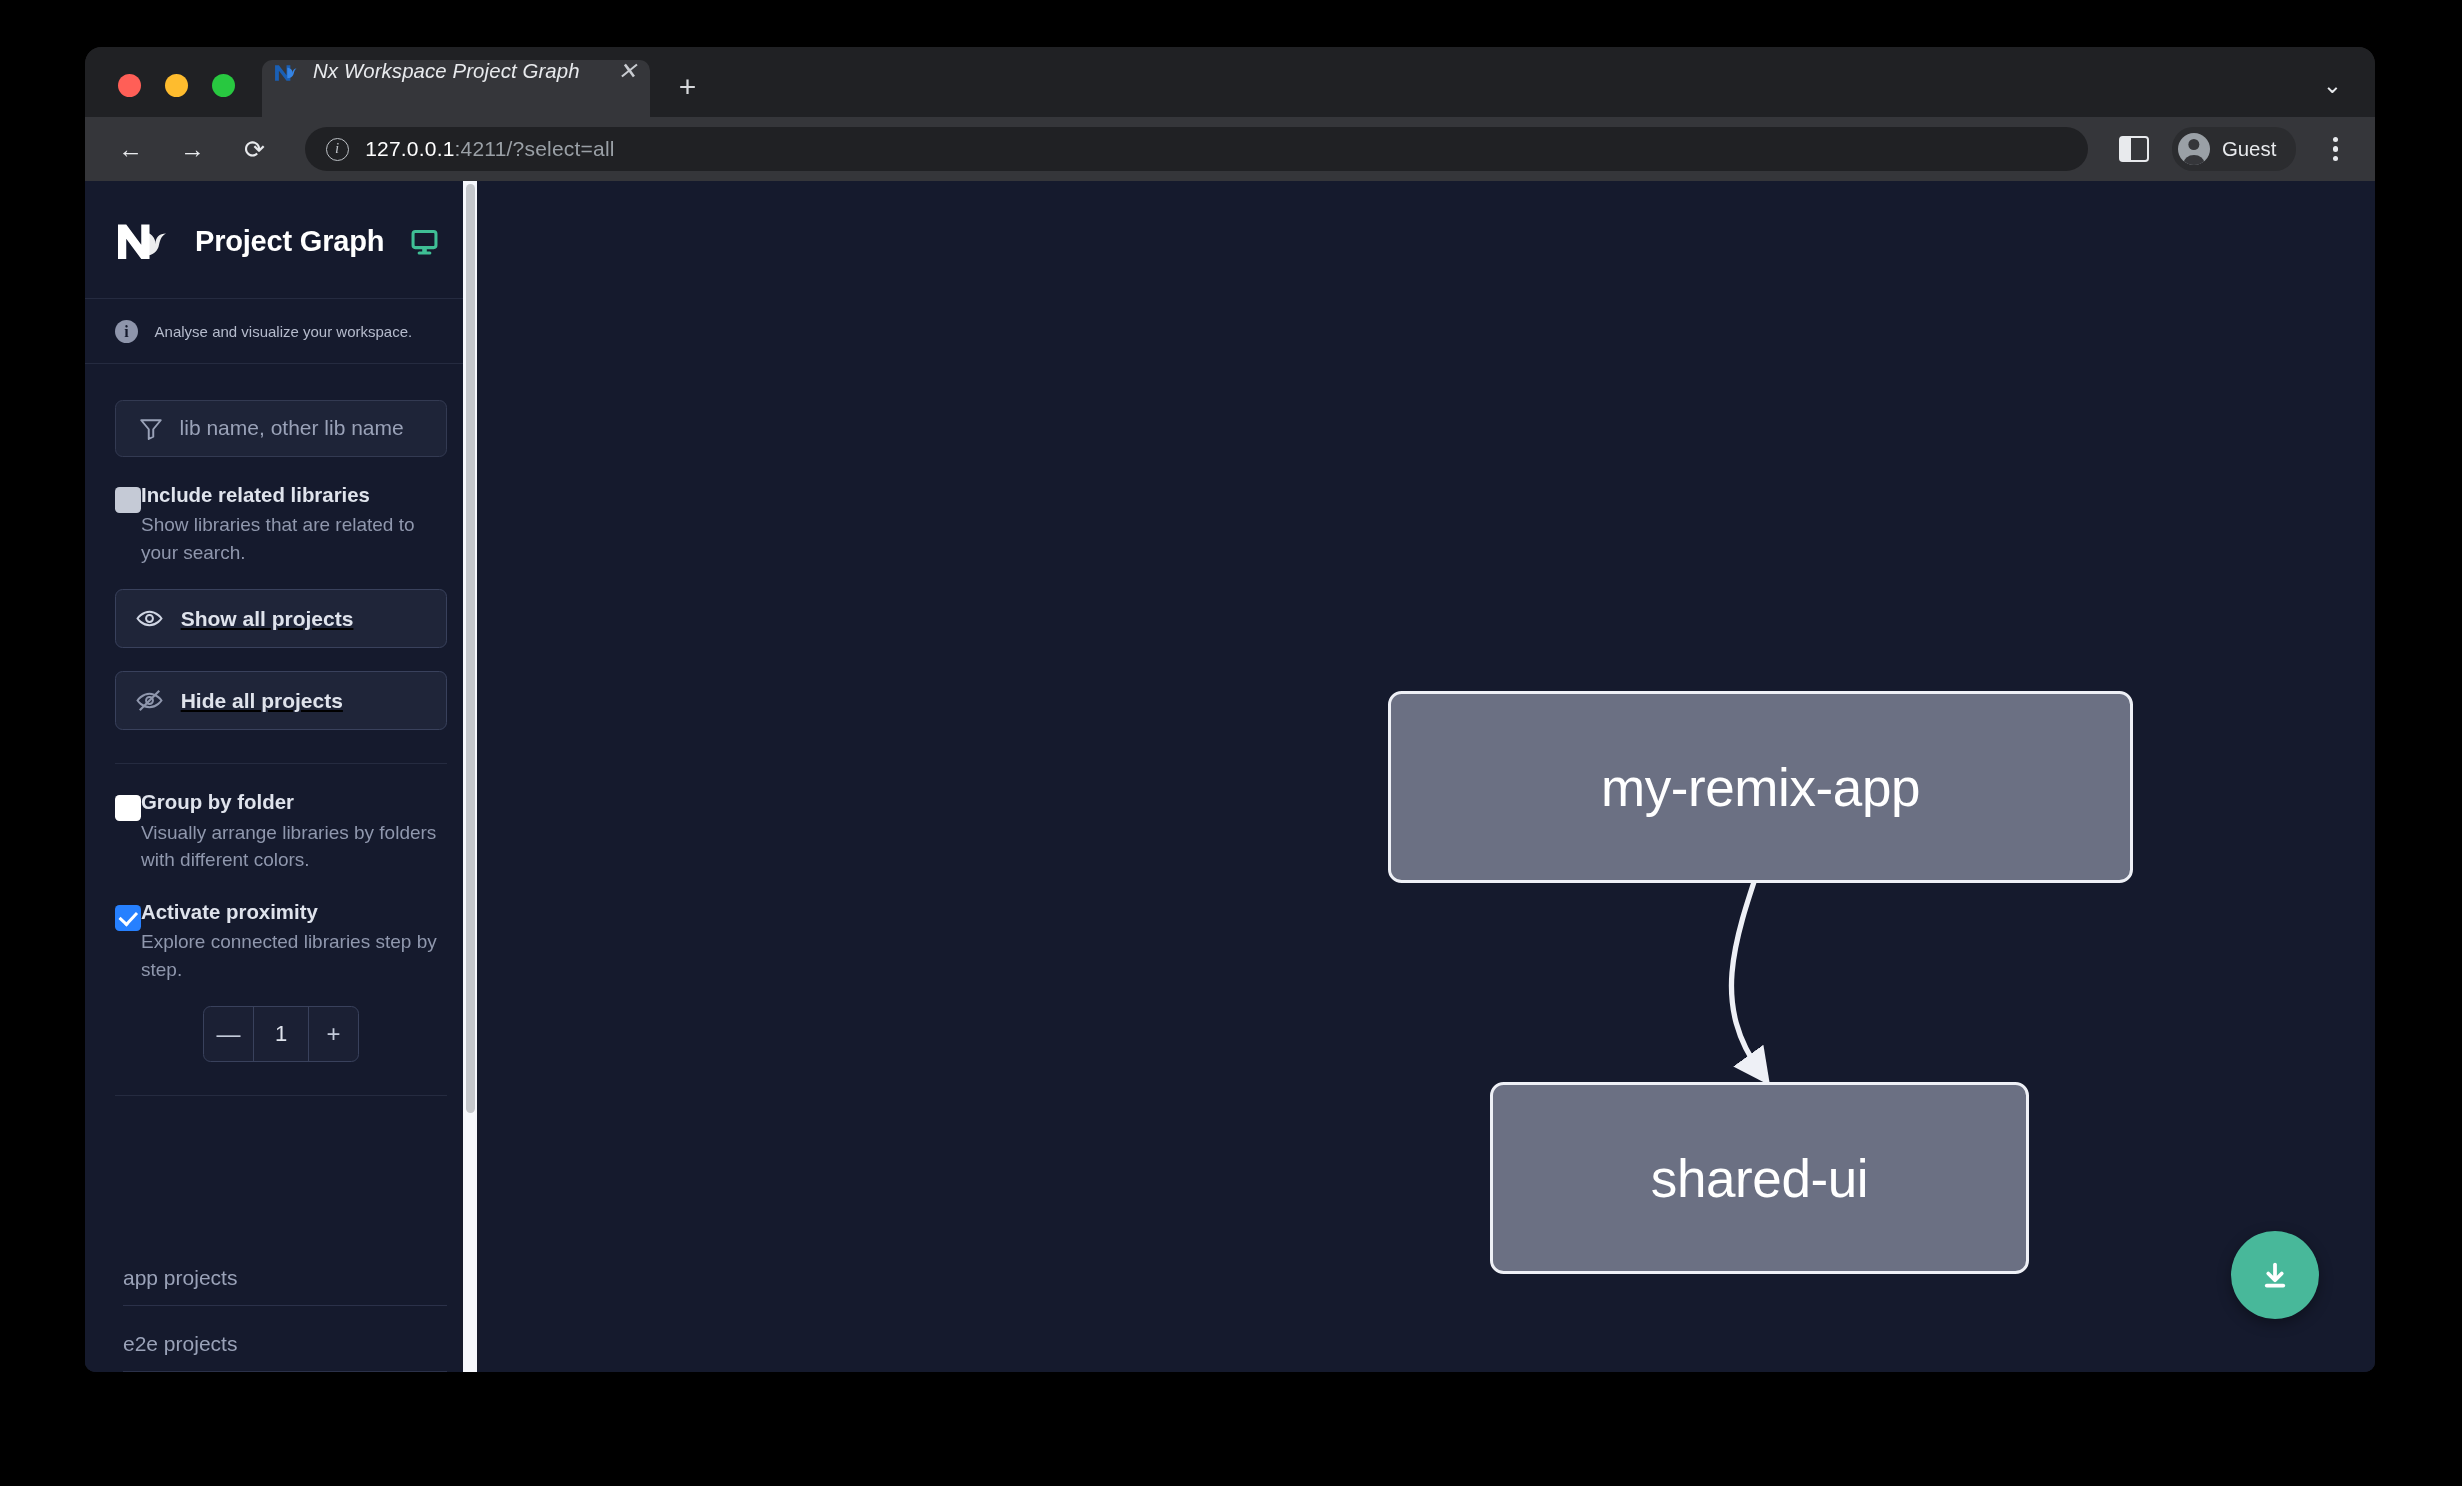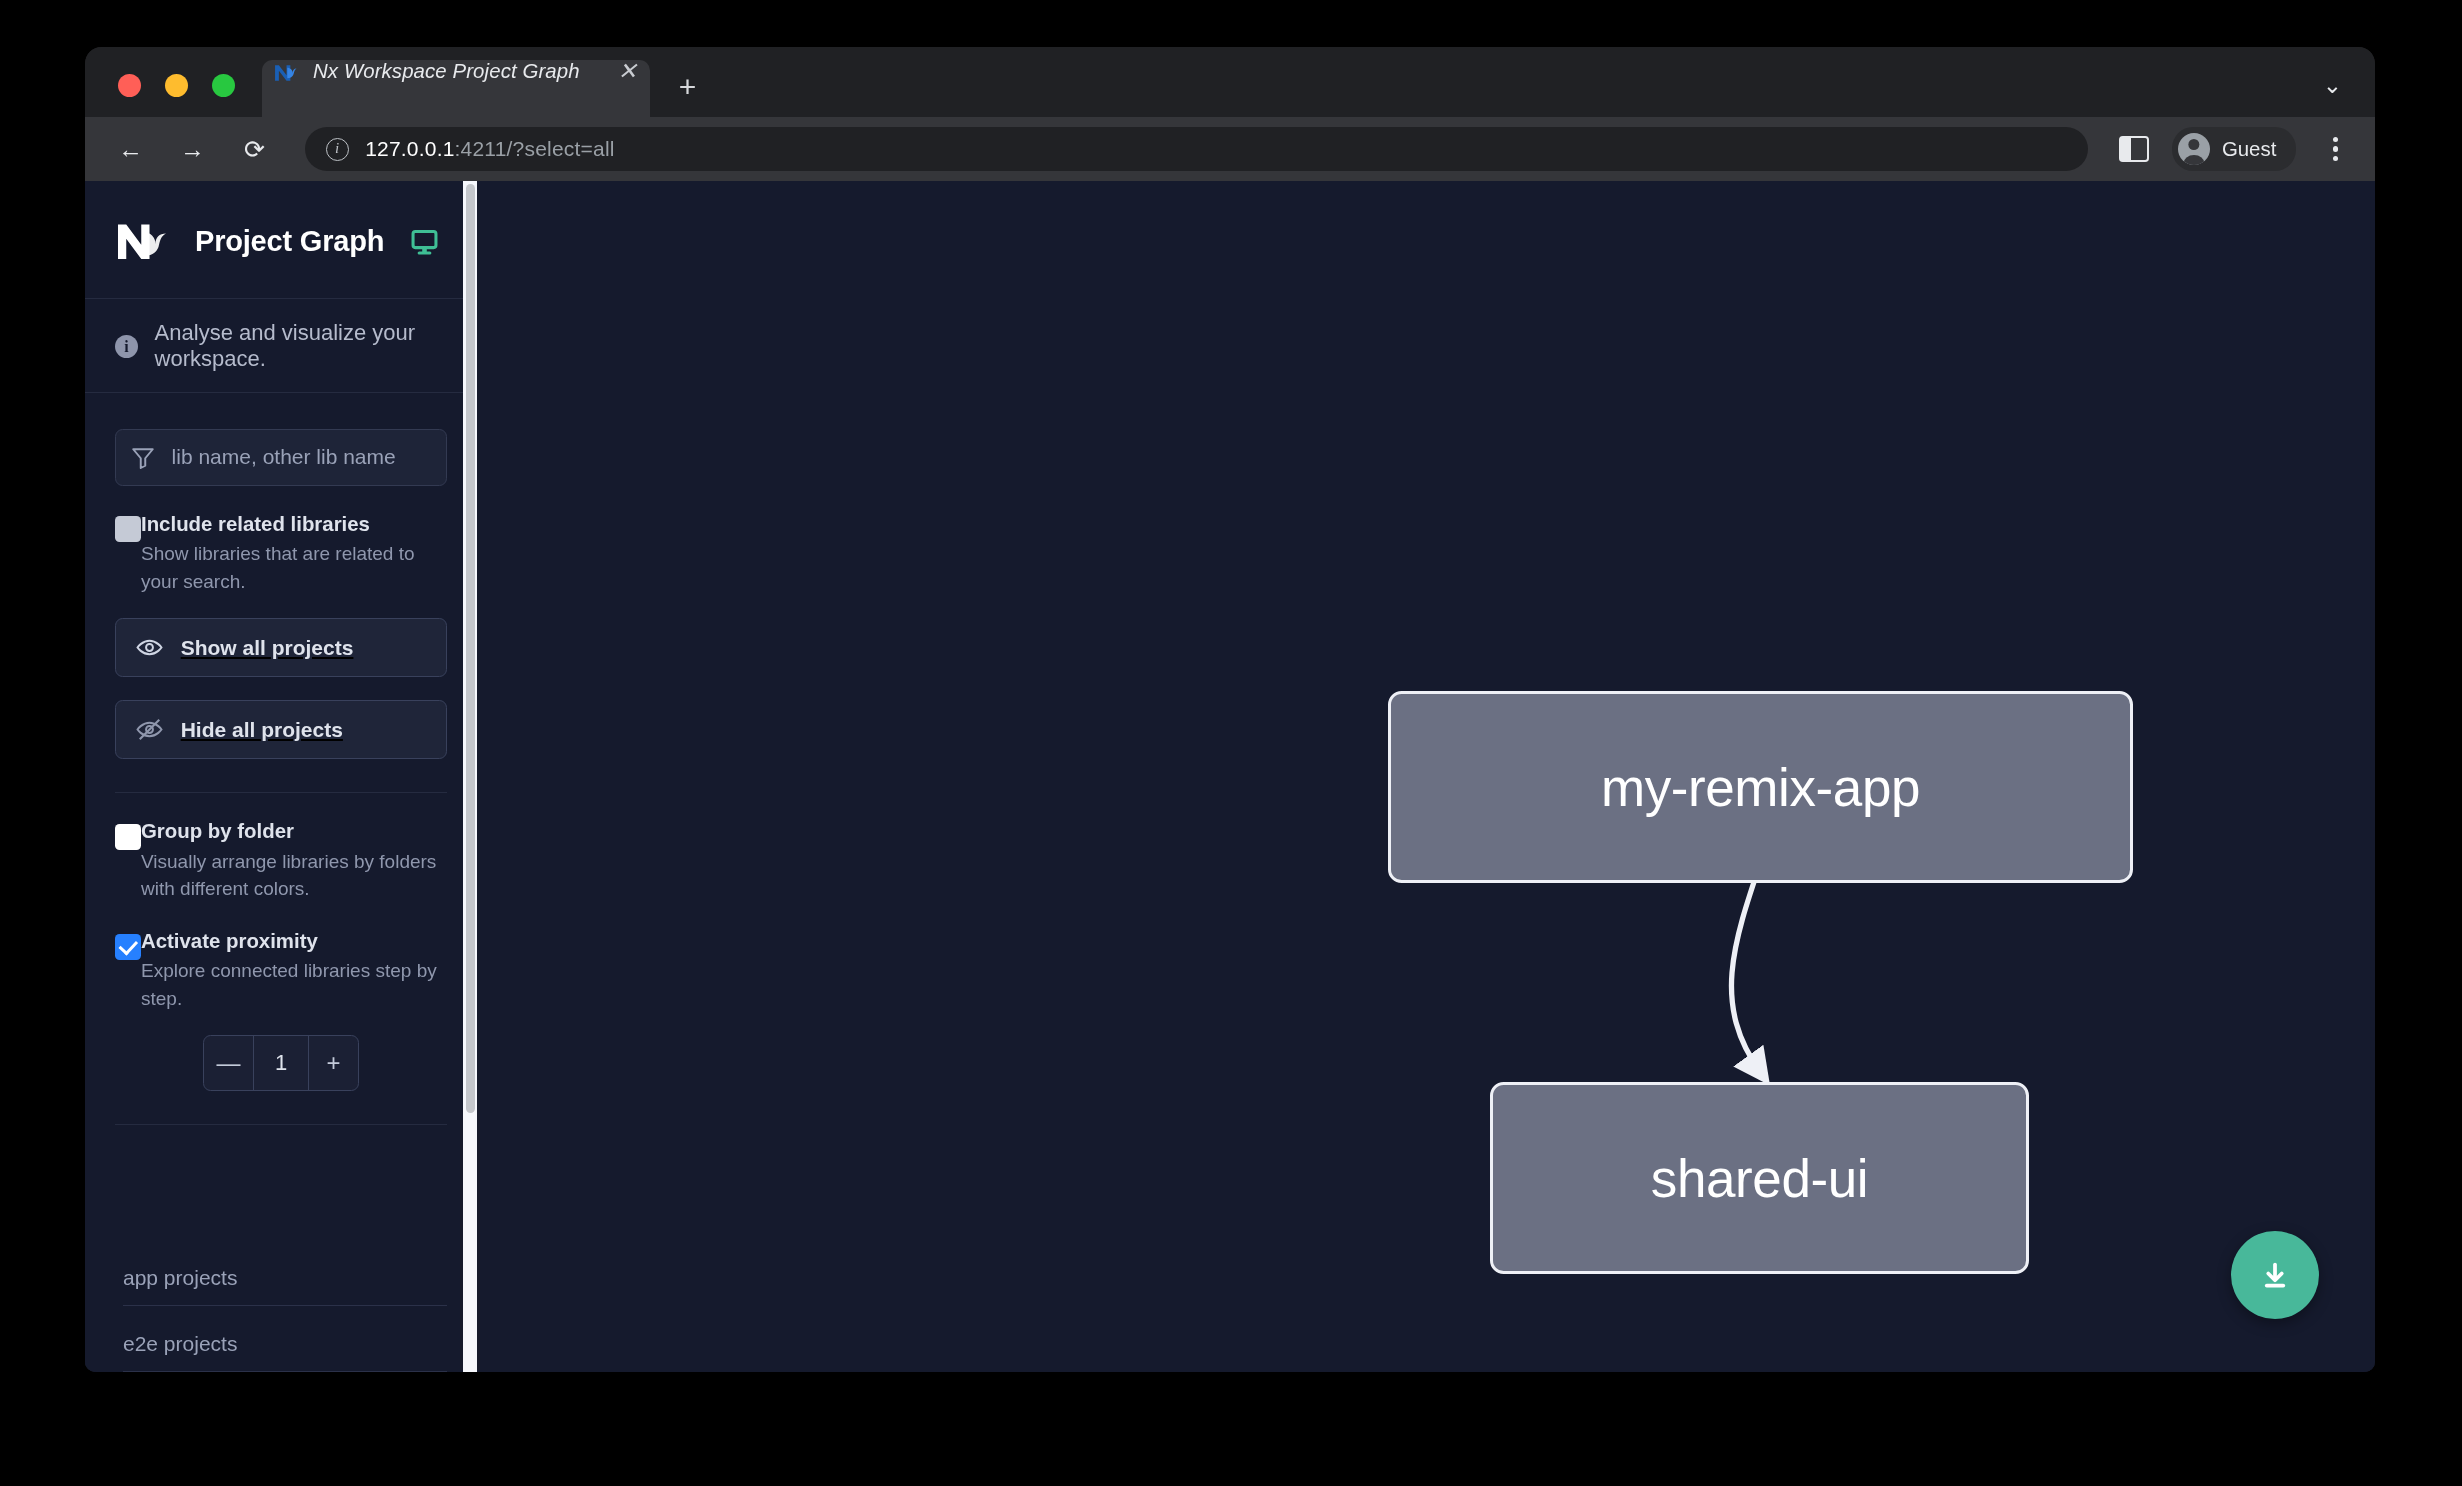--- a/index.html
+++ b/index.html
@@ -200,30 +200,30 @@
     border-bottom: 0.8px solid #252b40;
   }
   .note-i {
     width: 23px; height: 23px; border-radius: 50%;
     background: #8e95ab; color: #151a2d;
     font-size: 16px; font-weight: bold;
     line-height: 23px; text-align: center;
     font-family: "Liberation Serif", serif;
     flex: 0 0 23px;
   }
-  .note-text { color: #b5bbcc; font-size: 22px; }
+  .note-text { color: #b5bbcc; font-size: 15px; }
   .sb-scroll { flex: 1; padding: 0 30px; overflow: hidden; }
   .searchbox {
     margin-top: 36px;
     height: 57px;
     background: #1e2438;
     border: 0.8px solid #333a52;
     border-radius: 7.6px;
     display: flex; align-items: center;
-    padding: 0 15px; gap: 16.6px;
+    padding: 0 23px; gap: 16.6px;
     cursor: text;
   }
   .funnel { width: 24px; height: 23px; flex: 0 0 24px; }
   .search-ph { color: #9aa2b8; font-size: 21px; }
   .optrow { margin-top: 27px; display: flex; }
   .cbox {
     width: 26px; height: 26px;
     border-radius: 4.5px;
     flex: 0 0 26px;
     margin-top: 3.8px;

